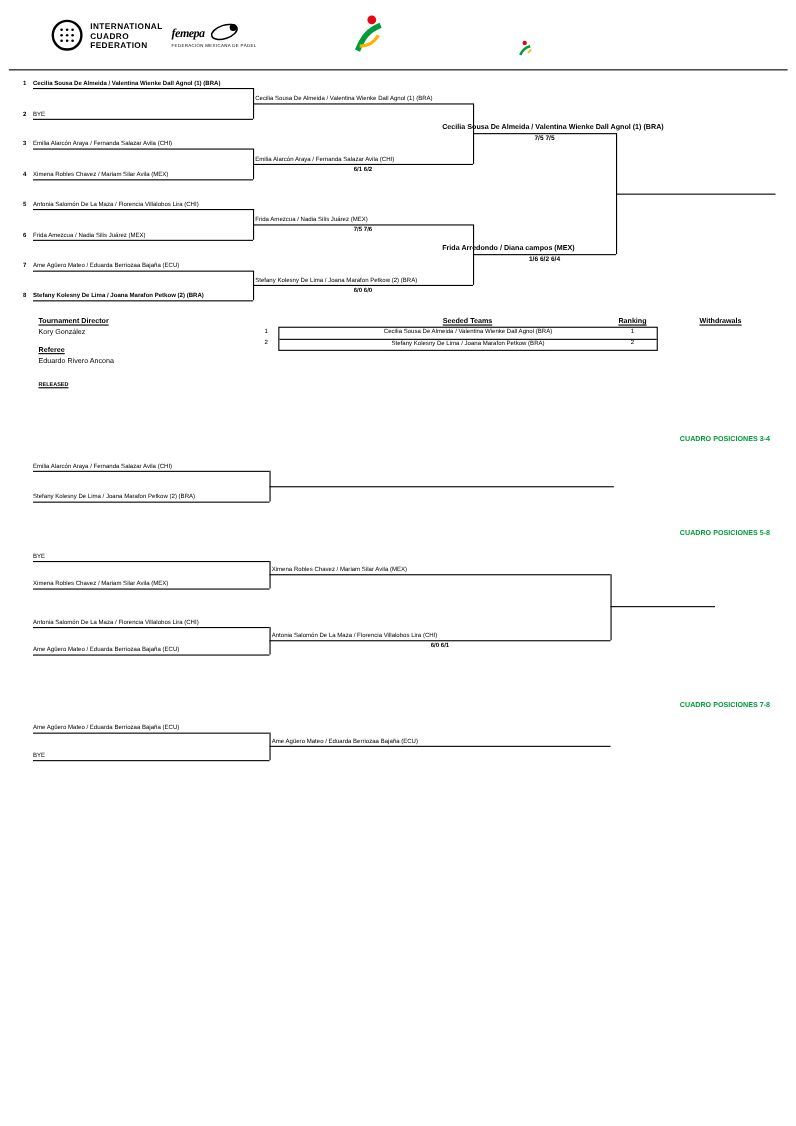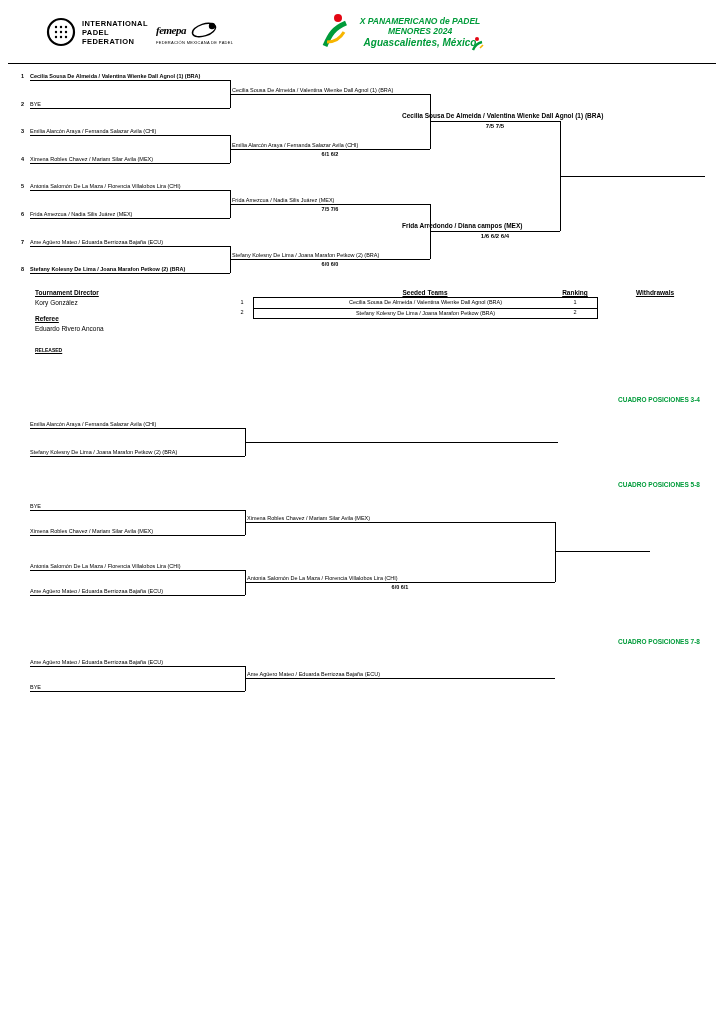--- a/index.html
+++ b/index.html
@@ -58,21 +58,21 @@
         <circle cx="20" cy="10" r="1.2" fill="#000"></circle>
       <circle cx="10" cy="15" r="1.2" fill="#000"></circle>
         <circle cx="15" cy="15" r="1.2" fill="#000"></circle>
         <circle cx="20" cy="15" r="1.2" fill="#000"></circle>
       <circle cx="10" cy="20" r="1.2" fill="#000"></circle>
         <circle cx="15" cy="20" r="1.2" fill="#000"></circle>
         <circle cx="20" cy="20" r="1.2" fill="#000"></circle>
     </svg>
     <div class="ipf-text">
       <div>INTERNATIONAL</div>
-      <div>PADEL</div>
+      <div>CUADRO</div>
       <div>FEDERATION</div>
     </div>
   </div>
 
   <div class="femepa">
     <span class="femepa-word">femepa</span>
     <svg width="30" height="18" viewBox="0 0 30 18" style="vertical-align:middle">
       <ellipse cx="14" cy="9" rx="12" ry="6" fill="none" stroke="#000" stroke-width="1.4" transform="rotate(-18 14 9)"></ellipse>
       <circle cx="22" cy="5" r="3.2" fill="#000"></circle>
     </svg>
@@ -80,25 +80,20 @@
   </div>
 
   <div class="event-emblem">
     <svg width="26" height="36" viewBox="0 0 26 36">
       <circle cx="16" cy="6" r="4" fill="#e30613"></circle>
       <path d="M3 34 C8 22 12 16 24 11" stroke="#009b3a" stroke-width="5" fill="none"></path>
       <path d="M22 20 C18 27 12 30 5 30" stroke="#f7b500" stroke-width="3" fill="none"></path>
     </svg>
   </div>
 
-  <div class="event-text">
-    <div class="ev1 green">X PANAMERICANO de PADEL</div>
-    <div class="ev2 green">MENORES 2024</div>
-    <div class="ev3 green">Aguascalientes, México</div>
-  </div>
 
   <div class="player-figure">
     <svg width="14" height="16" viewBox="0 0 14 16">
       <circle cx="7" cy="3" r="2" fill="#e30613"></circle>
       <path d="M3 14 C5 9 8 7 12 6" stroke="#009b3a" stroke-width="2.4" fill="none"></path>
       <path d="M10 12 L13 9" stroke="#f7b500" stroke-width="1.6"></path>
     </svg>
   </div>
 
 

